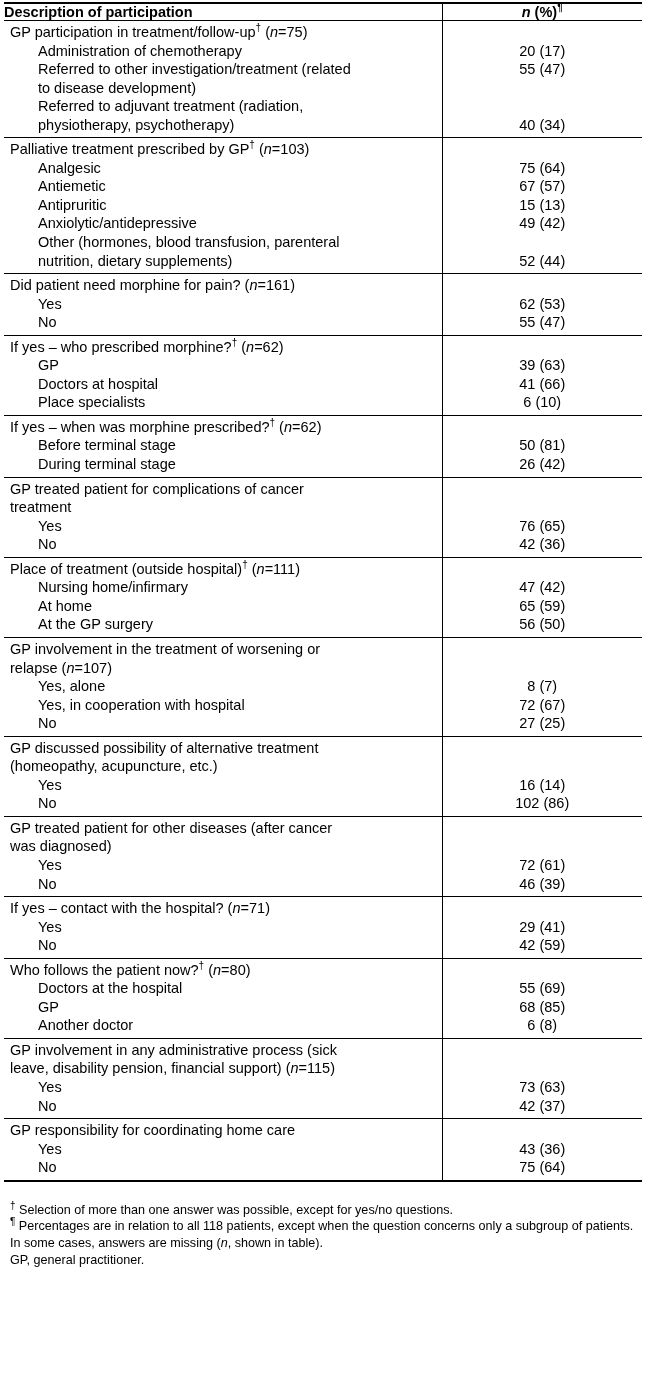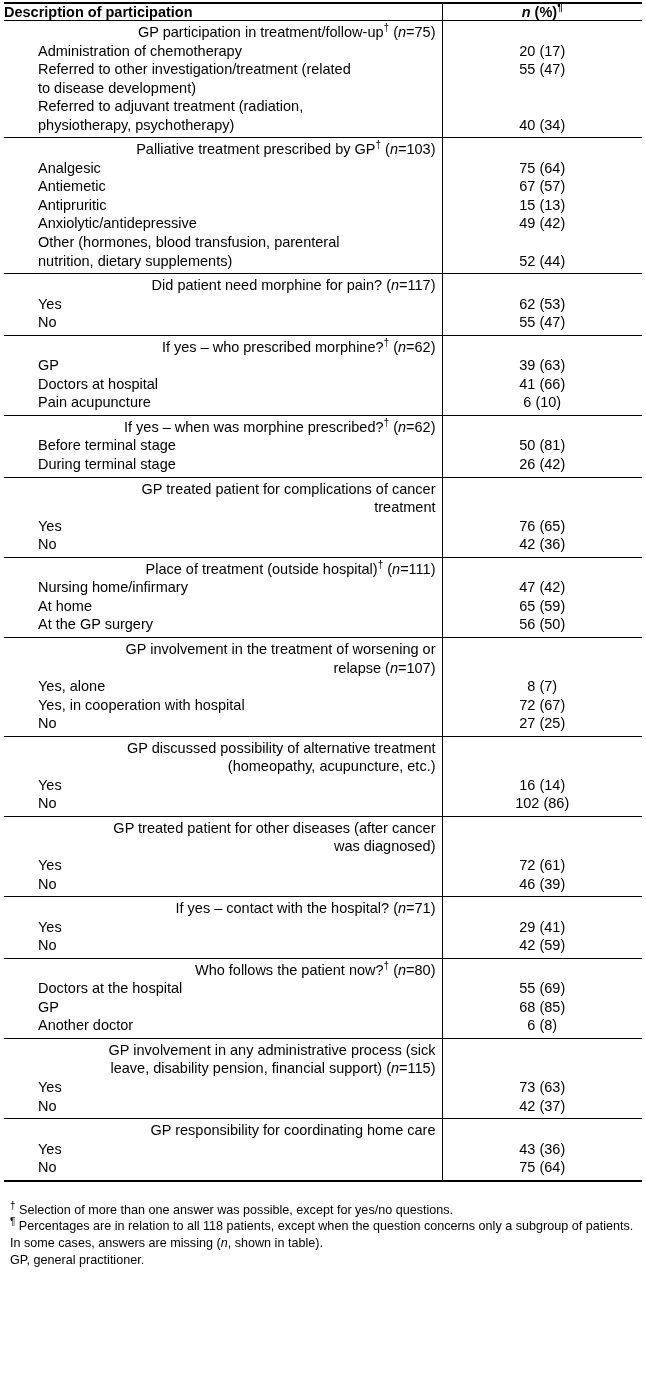--- a/index.html
+++ b/index.html
@@ -59,21 +59,20 @@
   }
   .lastgrp td {
     border-bottom: 2px solid #000;
     margin-top: 15px;
   }
 
   .g-title {
     line-height: 1.28;
     margin: 0 0 0 0;
     padding: 0 0 0 0;
-    text-align: right;
   }
   .g-item {
     line-height: 1.28;
     padding-left: 28px;
     text-indent: 0;
   }
   .v-spacer {
     line-height: 1.28;
     visibility: hidden;
   }
@@ -151,36 +150,36 @@
             <div class="val">75 (64)</div>
             <div class="val">67 (57)</div>
             <div class="val">15 (13)</div>
             <div class="val">49 (42)</div>
             <div class="v-spacer">&nbsp;</div>
             <div class="val">52 (44)</div>
           </td>
         </tr>
         <tr class="grp">
           <td class="c-left">
-            <div class="g-title"><span>Did patient need morphine for pain? (</span><i>n</i><span>=117)</span></div>
+            <div class="g-title"><span>Did patient need morphine for pain? (</span><i>n</i><span>=161)</span></div>
             <div class="g-item">Yes</div>
             <div class="g-item">No</div>
           </td>
           <td class="c-right">
             <div class="v-spacer">&nbsp;</div>
             <div class="val">62 (53)</div>
             <div class="val">55 (47)</div>
           </td>
         </tr>
         <tr class="grp">
           <td class="c-left">
             <div class="g-title"><span>If yes – who prescribed morphine?</span><sup>†</sup><span> (</span><i>n</i><span>=62)</span></div>
             <div class="g-item">GP</div>
             <div class="g-item">Doctors at hospital</div>
-            <div class="g-item">Pain acupuncture</div>
+            <div class="g-item">Place specialists</div>
           </td>
           <td class="c-right">
             <div class="v-spacer">&nbsp;</div>
             <div class="val">39 (63)</div>
             <div class="val">41 (66)</div>
             <div class="val">6 (10)</div>
           </td>
         </tr>
         <tr class="grp">
           <td class="c-left">

